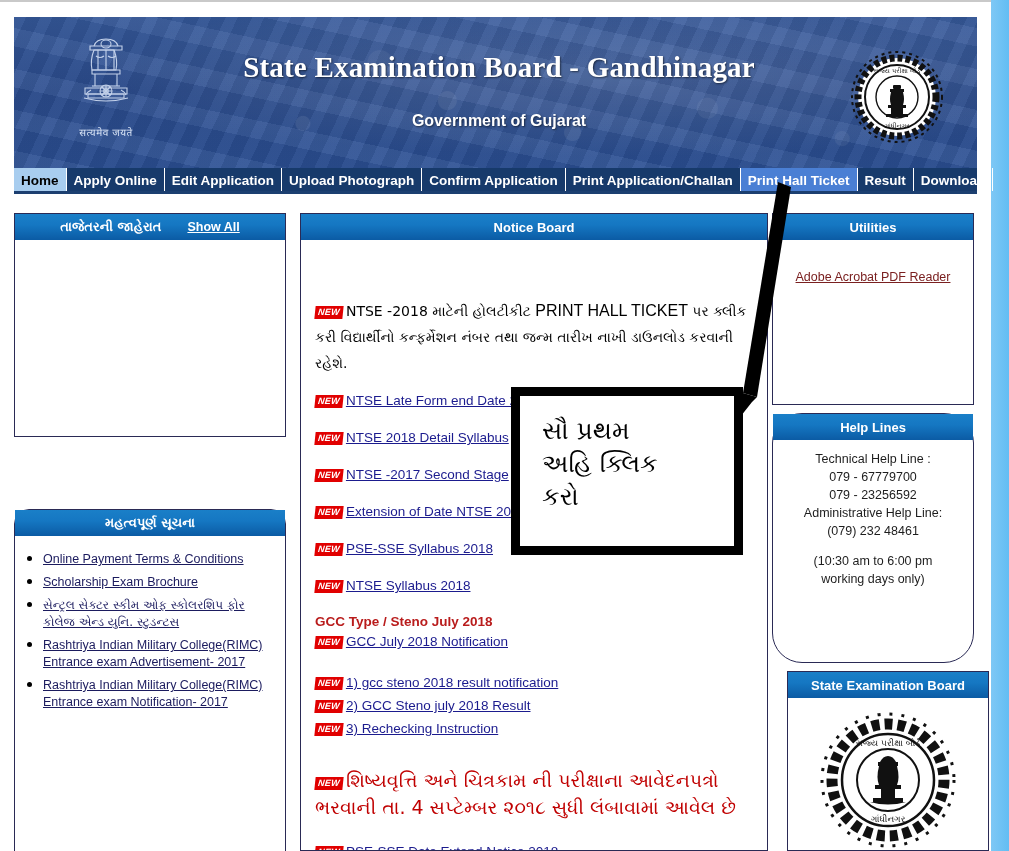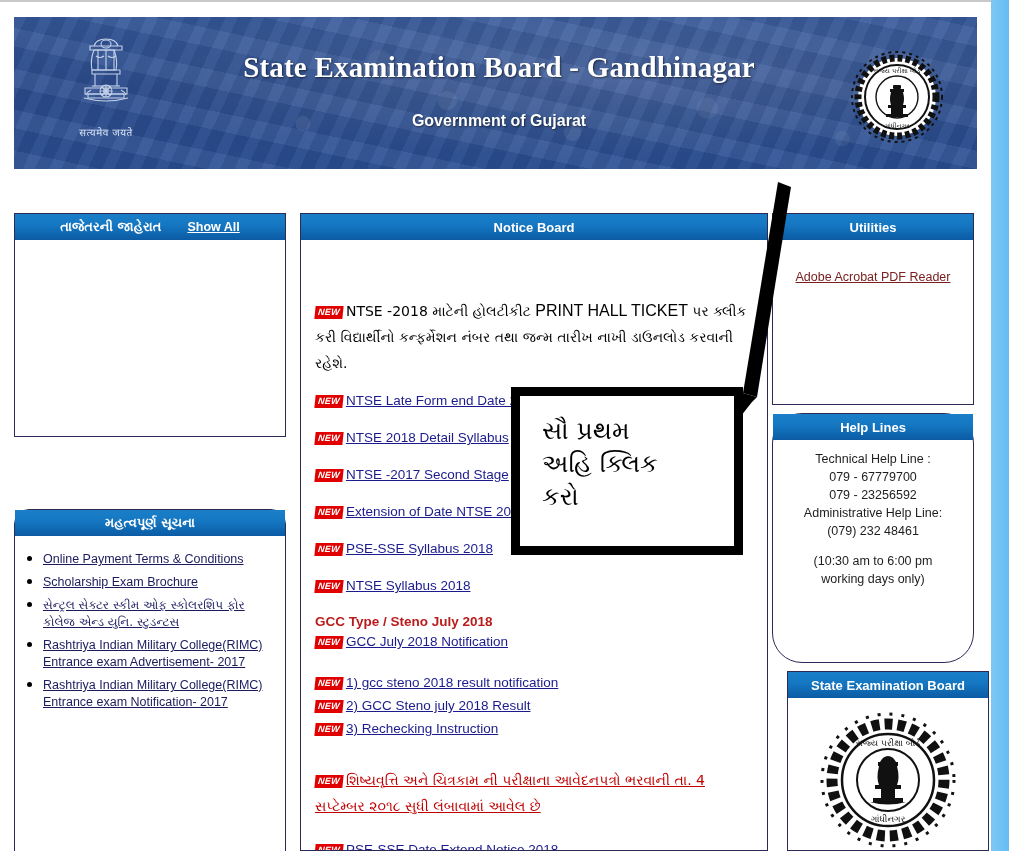--- a/index.html
+++ b/index.html
@@ -193,24 +193,23 @@
     cursor: pointer;
   }
   .guj-text {
     font-family: "DejaVu Sans", sans-serif;
     font-size: 14px;
     color: #000000;
     line-height: 26px;
   }
   .guj-red {
     font-family: "DejaVu Sans", sans-serif;
-    font-size: 14px;
+    font-size: 19px;
     color: #c00000;
     line-height: 26px;
-    text-decoration: underline;
   }
   .sect-title {
     font-size: 13.5px; font-weight: bold; color:#b91c1c; margin-bottom: 2px;
   }
   .tight-row { margin-bottom: 2px; line-height: 20px; }
 
   
   #panel-utilities { left: 772px; top: 213px; width: 202px; height: 192px; }
   #panel-helplines { left: 772px; top: 413px; width: 202px; height: 250px; border-radius: 30px; }
   #panel-seb       { left: 772px; top: 671px; width: 202px; height: 180px; margin-left: 15px; }
@@ -296,20 +295,31 @@
             <rect x="42" y="59" width="12" height="6"></rect>
             <rect x="37" y="65" width="22" height="3"></rect>
           </g>
           <text x="48" y="24" font-size="6.5" text-anchor="middle" fill="#111" font-family="DejaVu Sans, sans-serif">રાજ્ય પરીક્ષા બોર્ડ</text>
           <text x="48" y="79" font-size="6.5" text-anchor="middle" fill="#111" font-family="DejaVu Sans, sans-serif">ગાંધીનગર</text>
         </g>
       </svg>
     </div>
   </div>
 
+  <div id="nav">
+    <div class="nav-item home">Home</div>
+    <div class="nav-item">Apply Online</div>
+    <div class="nav-item">Edit Application</div>
+    <div class="nav-item">Upload Photograph</div>
+    <div class="nav-item">Confirm Application</div>
+    <div class="nav-item">Print Application/Challan</div>
+    <div class="nav-item active">Print Hall Ticket</div>
+    <div class="nav-item">Result</div>
+    <div class="nav-item">Download</div>
+  </div>
 
   <div class="panel" id="panel-latest">
     <div class="panel-head">
       <span class="guj">તાજેતરની જાહેરાત</span>
       <a class="showall">Show All</a>
     </div>
     <div class="panel-body"></div>
   </div>
 
   <div class="panel" id="panel-important">

